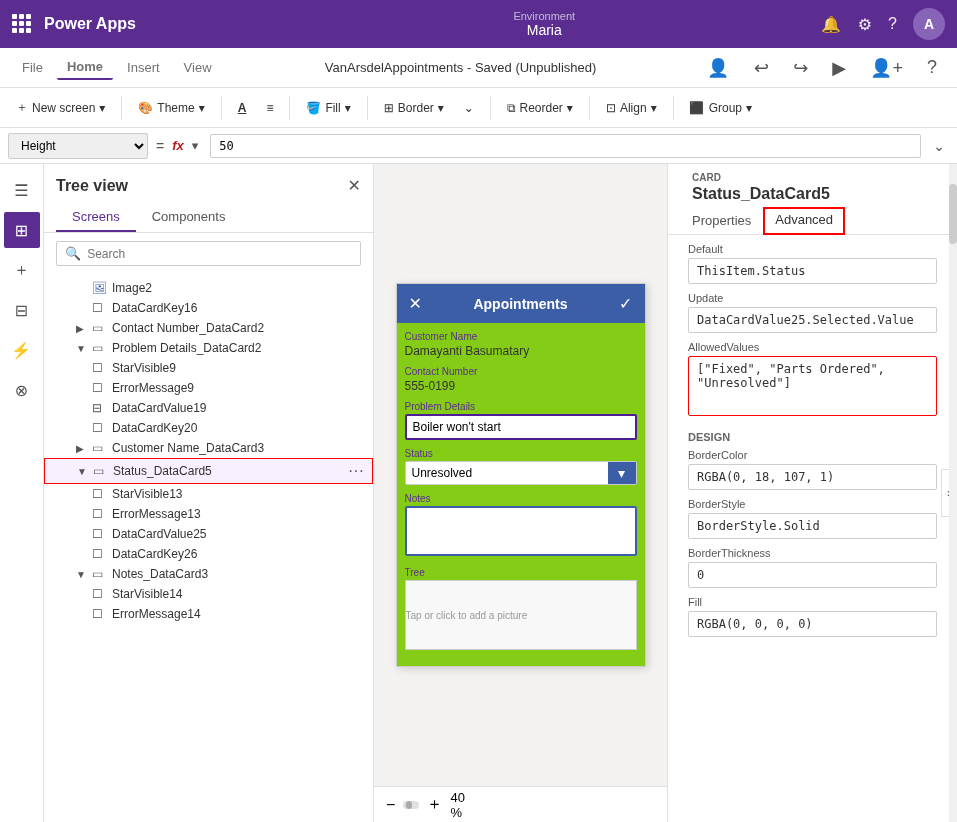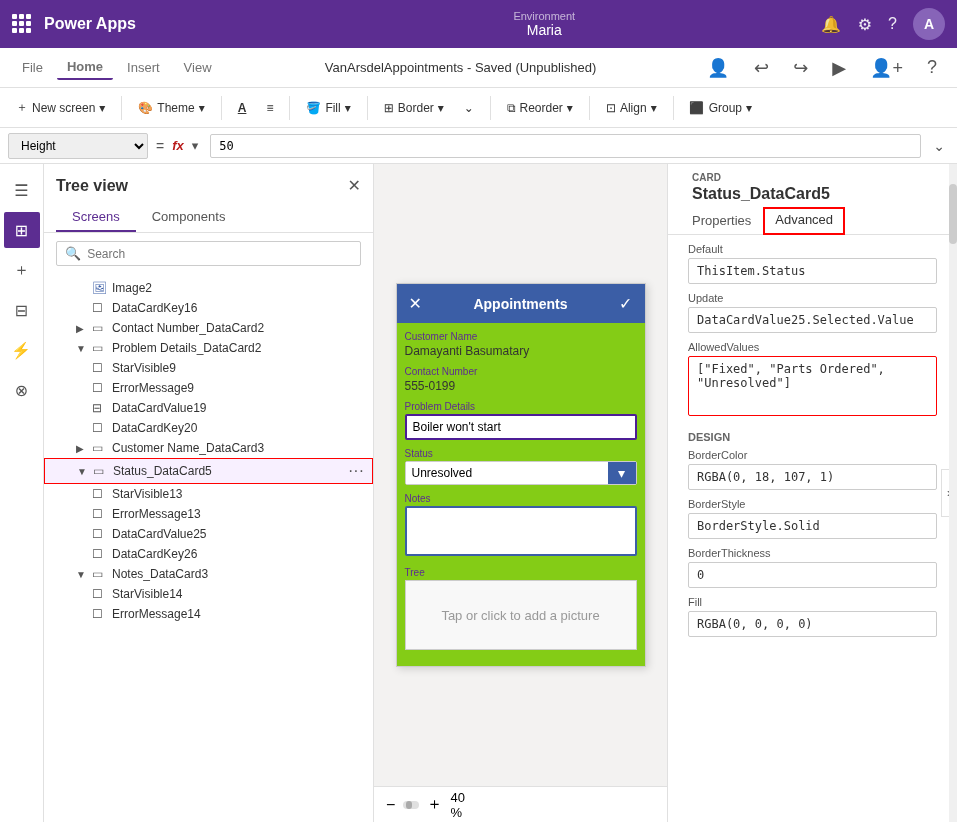--- a/index.html
+++ b/index.html
@@ -170,21 +170,21 @@
     .app-form-body { padding: 8px; background: #84cc16; }
     .form-field { margin-bottom: 8px; }
     .form-field-label { font-size: 10px; color: #5c2d91; margin-bottom: 2px; }
     .form-field-value { font-size: 12px; color: #333; }
     .form-field-input { border: 1px solid #ccc; border-radius: 2px; padding: 4px 6px; font-size: 12px; width: 100%; background: white; }
     .form-field-input.highlighted { border: 2px solid #4c1d95; }
     .form-select-wrapper { position: relative; display: flex; align-items: center; border: 1px solid #ccc; border-radius: 2px; }
     .form-select { width: 100%; padding: 4px 6px; font-size: 12px; border: none; outline: none; background: white; appearance: none; }
     .form-select-arrow { position: absolute; right: 0; top: 0; bottom: 0; width: 28px; background: #3b5ea6; display: flex; align-items: center; justify-content: center; color: white; font-size: 14px; }
     .form-field-textarea { border: 2px solid #3b5ea6; border-radius: 2px; width: 100%; height: 50px; font-size: 12px; padding: 4px 6px; background: white; resize: none; }
-    .form-image-area { border: 1px solid #ccc; background: #f8f8f8; height: 70px; display: flex; align-items: center; justify-content: center; font-size: 13px; color: #999; }
+    .form-image-area { border: 1px solid #ccc; background: #f8f8f8; height: 70px; display: flex; align-items: center; font-size: 10px; color: #999; }
 
     
     .right-panel {
       width: 290px;
       background: white;
       border-left: 1px solid #e0e0e0;
       display: flex;
       flex-direction: column;
       overflow: hidden;
     }

